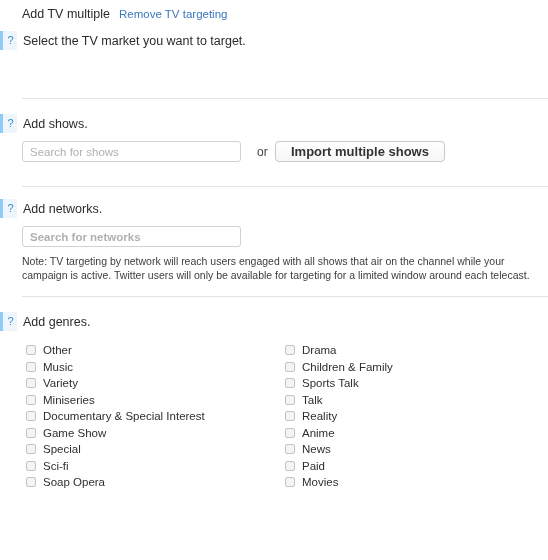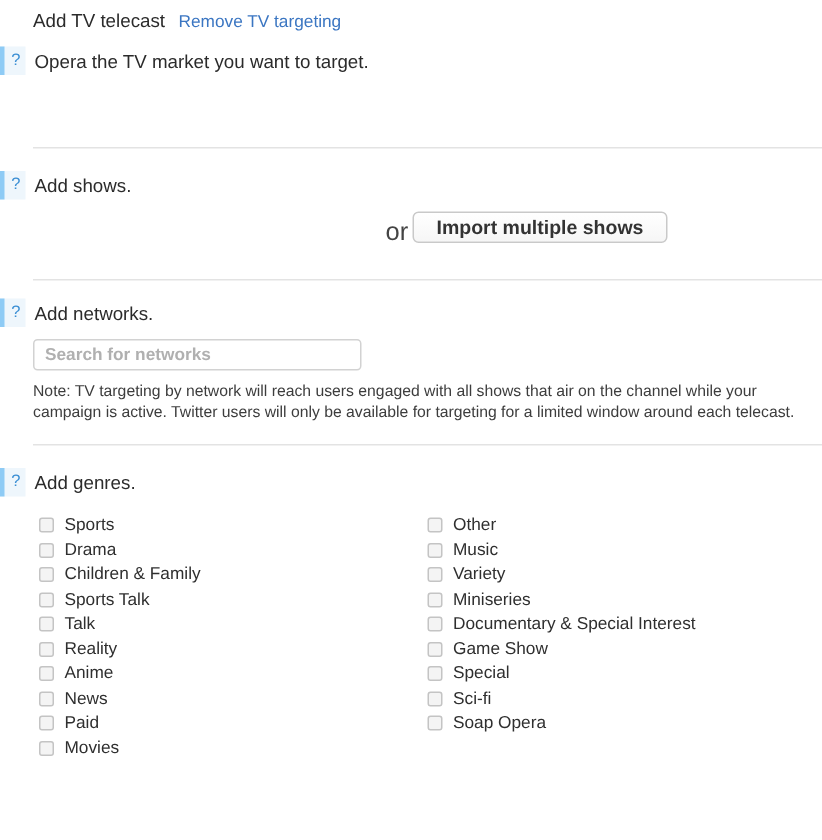--- a/index.html
+++ b/index.html
@@ -132,21 +132,21 @@
     font-family: "Liberation Sans", sans-serif;
     font-size: 11.5px;
     color: #333;
     padding: 0 7px;
     outline: none;
   }
   .text-input::placeholder { color: #b0b0b0; }
 
   .or-text {
     position: absolute;
-    font-size: 17px;
+    font-size: 12px;
     color: #444;
   }
 
   .btn {
     position: absolute;
     box-sizing: border-box;
     height: 21px;
     border: 1px solid #c9c9c9;
     border-radius: 4px;
     background: linear-gradient(#ffffff, #f6f6f6);
@@ -201,41 +201,42 @@
     color: #2f2f2f;
     white-space: nowrap;
   }
 </style>
 </head>
 <body>
 
 <div class="page">
 
   <div class="header">
-    <span class="header-title">Add TV telecast</span>
+    <span class="header-title">Add TV multiple</span>
     <a class="header-link">Remove TV targeting</a>
   </div>
 
   <div class="section" style="top:31px;">
     <div class="sec-head" style="margin-left:0px;">
       <span class="help-marker">?</span>
-      <span class="sec-label">Opera the TV market you want to target.</span>
+      <span class="sec-label">Select the TV market you want to target.</span>
     </div>
   </div>
 
 
   <div class="divider" style="top:98px;"></div>
 
   <div class="section" style="top:114px;">
     <div class="sec-head">
       <span class="help-marker">?</span>
       <span class="sec-label">Add shows.</span>
     </div>
   </div>
 
+  <input class="text-input" style="left: 22px; top: 141px; width: 219px;" placeholder="Search for shows">
 
   <span class="or-text" style="left:257px; top:145px;">or</span>
 
   <button class="btn" style="left:275px; top:141px;">Import multiple shows</button>
 
   <div class="divider" style="top:186px;"></div>
 
   <div class="section" style="top:199px;">
     <div class="sec-head">
       <span class="help-marker">?</span>
@@ -252,24 +253,20 @@
   <div class="section" style="top:312px;">
     <div class="sec-head">
       <span class="help-marker">?</span>
       <span class="sec-label">Add genres.</span>
     </div>
   </div>
 
   <div class="genre-grid" id="genre-grid">
       <div class="genre-item">
         <span class="cbx"></span>
-        <span class="genre-label">Sports</span>
-      </div>
-      <div class="genre-item">
-        <span class="cbx"></span>
         <span class="genre-label">Other</span>
       </div>
       <div class="genre-item">
         <span class="cbx"></span>
         <span class="genre-label">Drama</span>
       </div>
       <div class="genre-item">
         <span class="cbx"></span>
         <span class="genre-label">Music</span>
       </div>

